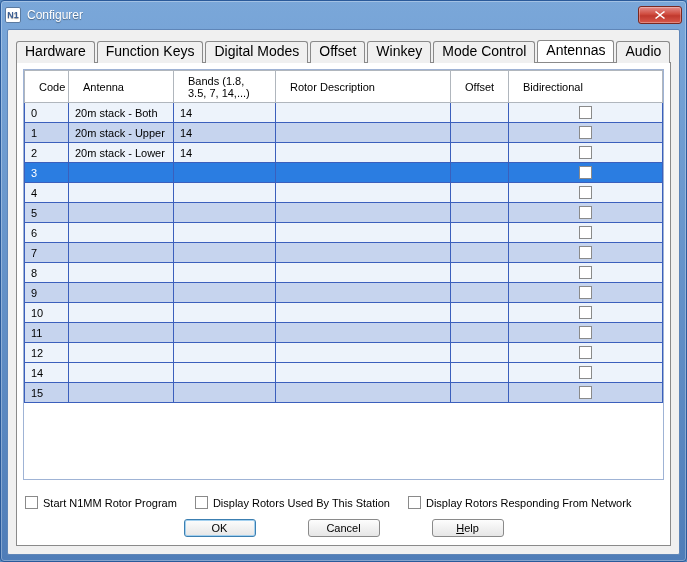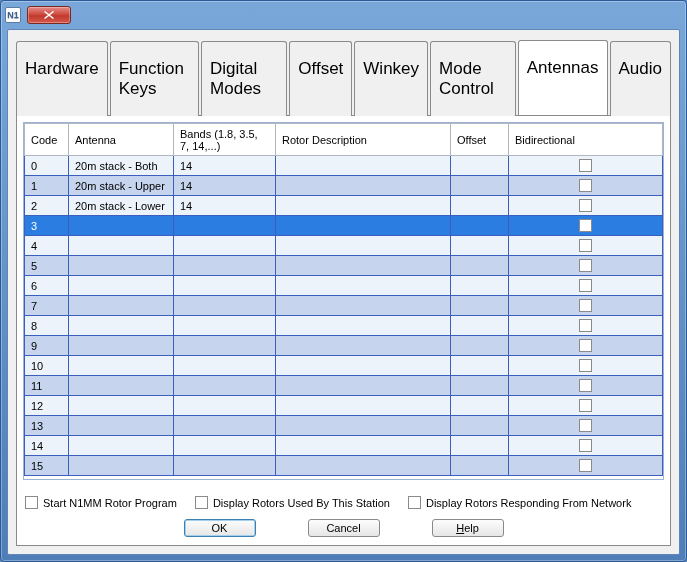--- a/index.html
+++ b/index.html
@@ -76,26 +76,26 @@
     flex-direction: column;
     padding: 10px 8px 8px 8px;
   }
   .tabs {
     display: flex;
     gap: 2px;
     position: relative;
     z-index: 2;
   }
   .tab {
-    padding: 17px 8px;
+    padding: 1px 8px;
     background: #f0f0f0;
     border: 1px solid #8a8a8a;
     border-bottom: none;
     border-radius: 3px 3px 0 0;
-    font-size: 17px;
+    font-size: 14px;
     cursor: pointer;
     position: relative;
     top: 1px;
   }
   .tab.active {
     background: #fff;
     border-color: #8a8a8a;
     z-index: 3;
     top: 0;
     padding-bottom: 4px;
@@ -119,21 +119,21 @@
   table.grid {
     width: 100%;
     border-collapse: collapse;
     table-layout: fixed;
   }
   table.grid th {
     background: #fff;
     border: 1px solid #b0b6bd;
     font-weight: normal;
     text-align: left;
-    padding: 3px 6px;
+    padding: 3px 14px;
     font-size: 11px;
     height: 32px;
     vertical-align: middle;
   }
   table.grid td {
     border: 1px solid #3b5fbc;
     padding: 0 6px;
     height: 20px;
     font-size: 11px;
     vertical-align: middle;
@@ -193,20 +193,21 @@
   }
   .btn.default { border-color: #3c7fb1; box-shadow: 0 0 0 1px #a3d0ef inset; }
   .mn { text-decoration: underline; }
 </style>
 </head>
 <body>
 
 <div class="window">
   <div class="titlebar">
     <span class="title-icon">N1</span>
+    <span class="title-text">Configurer</span>
     <div class="close-btn">
       <svg width="10" height="8" viewBox="0 0 10 8">
         <path d="M1 0 L5 3 L9 0 L10 1 L6 4 L10 7 L9 8 L5 5 L1 8 L0 7 L4 4 L0 1 Z" fill="#fff"></path>
       </svg>
     </div>
   </div>
 
   <div class="client">
 
     <div class="tabs" id="tabs">
@@ -326,28 +327,20 @@
               <tr class="row-odd">
                 <td>11</td>
                 <td></td>
                 <td></td>
                 <td></td>
                 <td></td>
                 <td class="bidir-cell"><span class="chk"></span></td>
               </tr>
               <tr class="row-even">
                 <td>12</td>
-                <td></td>
-                <td></td>
-                <td></td>
-                <td></td>
-                <td class="bidir-cell"><span class="chk"></span></td>
-              </tr>
-              <tr class="row-odd">
-                <td>13</td>
                 <td></td>
                 <td></td>
                 <td></td>
                 <td></td>
                 <td class="bidir-cell"><span class="chk"></span></td>
               </tr>
               <tr class="row-even">
                 <td>14</td>
                 <td></td>
                 <td></td>

